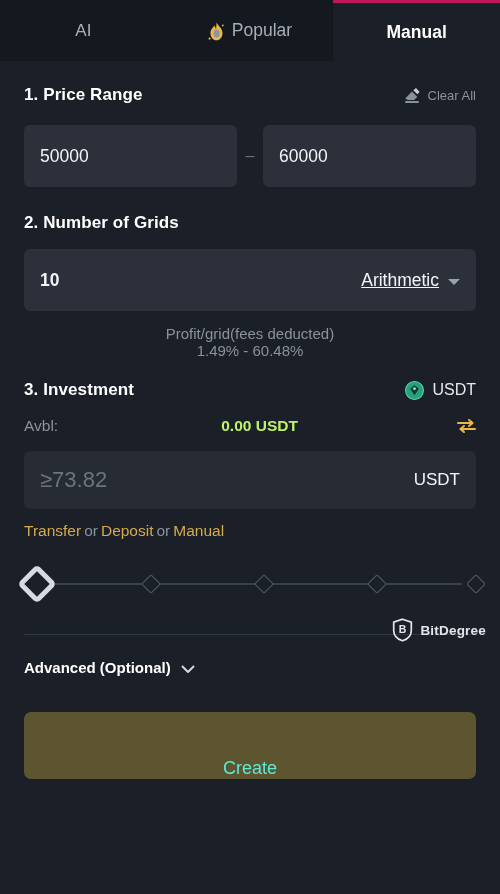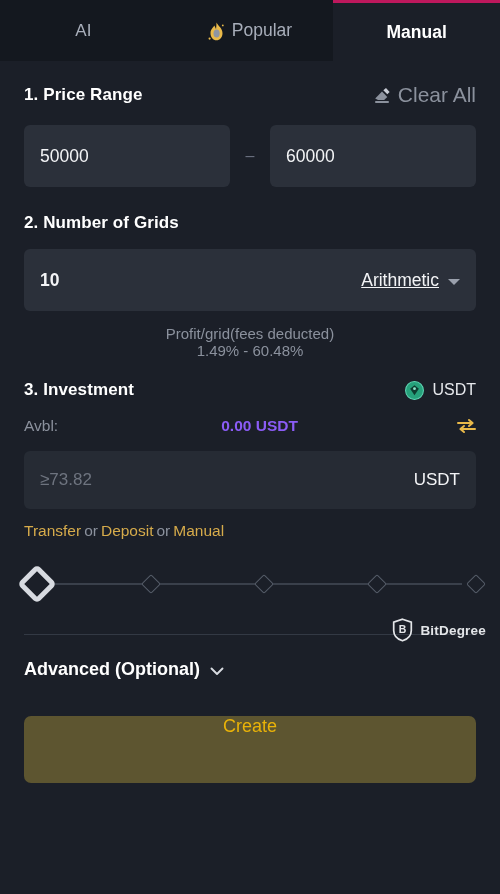--- a/index.html
+++ b/index.html
@@ -71,35 +71,35 @@
     font-size: 17px;
     font-weight: bold;
     color: #ffffff;
     letter-spacing: .1px;
   }
 
   .clearall {
     display: flex;
     align-items: center;
     gap: 7px;
-    font-size: 21px;
+    font-size: 13px;
     color: #8b919d;
     cursor: pointer;
     user-select: none;
   }
   .eraser-icon { width: 17px; height: 17px; display: block; flex: none; }
 
   .head-1 { margin-top: 22px; height: 24px; }
 
   
   .price-row {
     display: flex;
     align-items: center;
     margin-top: 18px;
-    gap: 7px;
+    gap: 0;
   }
   .price-box {
     flex: 1 1 0;
     height: 62px;
     background: #2b303a;
     border-radius: 6px;
     display: flex;
     align-items: center;
     padding: 0 16px;
   }
@@ -187,39 +187,39 @@
 
   .avbl-row {
     margin-top: 14px;
     display: flex;
     align-items: center;
     font-size: 15.5px;
     gap: 0;
     justify-content: space-between;
   }
   .avbl-label { color: #8b919d; margin-right: 7px; }
-  .avbl-value { color: #8b5cf6; font-weight: bold; }
+  .avbl-value { color: #bef264; font-weight: bold; }
   .swap-icon { width: 19px; height: 16px; display: block; margin-left: 3px; cursor: pointer; flex: none; }
 
   .invest-box {
     margin-top: 16px;
     height: 58px;
     background: #262b34;
     border-radius: 6px;
     display: flex;
     align-items: center;
     justify-content: space-between;
     padding: 0 16px;
   }
   .invest-box input {
     background: transparent;
     border: none;
     outline: none;
     color: #f97316;
-    font-size: 17px;
+    font-size: 22px;
     flex: 1 1 auto;
     min-width: 0;
     font-family: "Liberation Sans", sans-serif;
   }
   .invest-box input::placeholder { color: #6e747f; }
   .invest-unit { color: #f3f4f6; font-size: 17px; flex: none; }
 
   .links-row {
     margin-top: 13px;
     font-size: 15.5px;
@@ -280,43 +280,43 @@
   
   .advanced-row {
     margin-top: 24px;
     display: flex;
     align-items: center;
     gap: 10px;
     cursor: pointer;
     user-select: none;
   }
   .advanced-label {
-    font-size: 18px;
+    font-size: 15px;
     font-weight: bold;
     color: #ffffff;
   }
   .chev {
     width: 14px; height: 9px; display: block; flex: none;
     position: relative; top: 2px;
   }
 
   
   .create-btn {
     margin-top: 36px;
     width: 100%;
     height: 67px;
     background: #5d5530;
     border: none;
     border-radius: 7px;
-    color: #eab308;
+    color: #5eead4;
     font-size: 18px;
     font-family: "Liberation Sans", sans-serif;
     cursor: default;
     display: flex;
-    align-items: flex-start;
+    align-items: flex-end;
     justify-content: center;
   }
 
   
   .watermark {
     position: absolute;
     right: 14px;
     bottom: 10px;
     display: flex;
     align-items: center;

